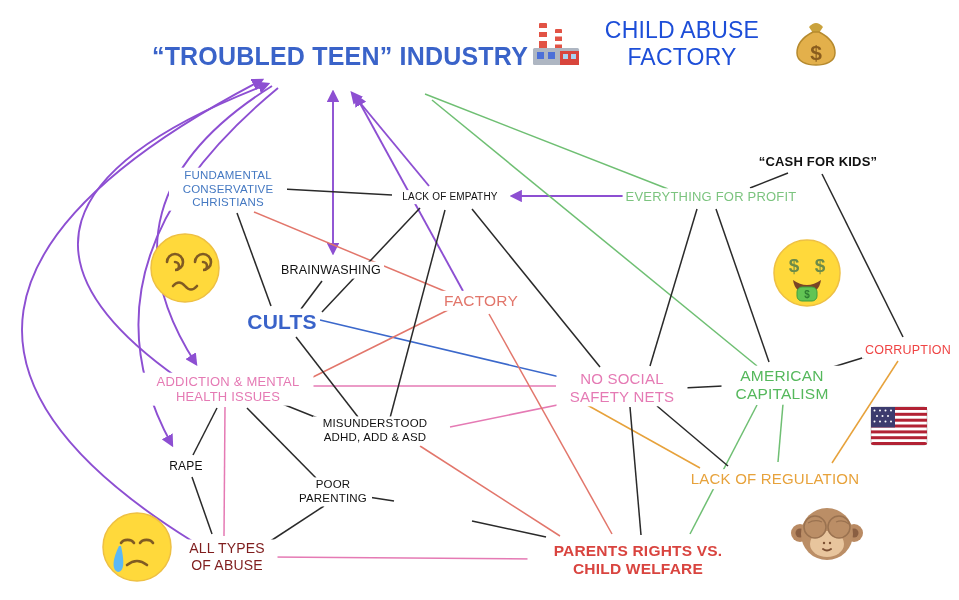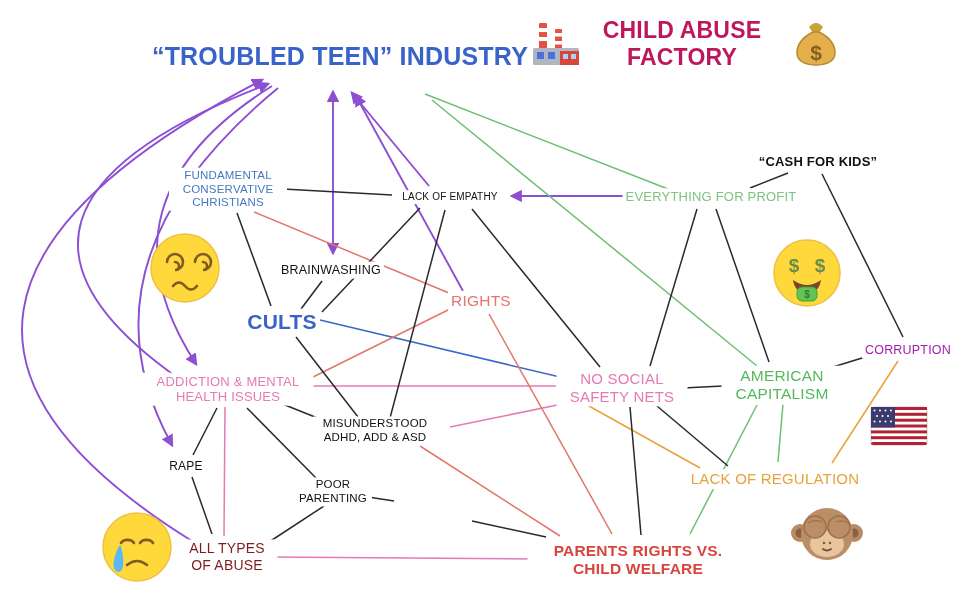--- a/index.html
+++ b/index.html
@@ -5,29 +5,29 @@
   html,body{margin:0;padding:0;background:#ffffff;}
   body{font-family:"Liberation Sans", sans-serif;}
   #canvas{position:relative;width:959px;height:600px;background:#ffffff;overflow:hidden;}
   #edge-layer{position:absolute;left:0;top:0;width:959px;height:600px;}
   .node{position:absolute;transform:translate(-50%,-50%);text-align:center;background:#ffffff;
         line-height:1.18;letter-spacing:.2px;white-space:nowrap;padding:1px 3px;z-index:3;}
   .wrap{white-space:normal;}
   .icon{position:absolute;transform:translate(-50%,-50%);z-index:2;}
 
   .n-title{left:340px;top:57px;font-size:25px;font-weight:700;color:#3a63c9;}
-  .n-caf{left:682px;top:44px;font-size:23px;font-weight:700;color:#be185d;width:185px;background:transparent;}
+  .n-caf{left:682px;top:44px;font-size:23px;font-weight:400;color:#1d4ed8;width:185px;background:transparent;}
   .n-cfk{left:818px;top:162px;font-size:13px;color:#111;font-weight:bold;}
   .n-fcc{left:228px;top:189px;font-size:11.5px;font-weight:500;color:#4579c2;width:112px;}
   .n-loe{left:450px;top:197px;font-size:10px;color:#111;}
   .n-efp{left:711px;top:197px;font-size:13px;color:#7cc47f;}
   .n-brainwashing{left:331px;top:270px;font-size:12.5px;color:#111;}
   .n-control{left:481px;top:301px;font-size:15.5px;color:#e2766b;}
   .n-cults{left:282px;top:322px;font-size:21px;font-weight:700;color:#3a63c9;}
-  .n-corruption{left:908px;top:350px;font-size:12.5px;color:#a21caf;}
+  .n-corruption{left:908px;top:350px;font-size:12.5px;color:#ef4444;}
   .n-addiction{left:228px;top:389px;font-size:13px;color:#e57ab4;width:165px;}
   .n-nssn{left:622px;top:388px;font-size:15px;color:#e57ab4;width:125px;}
   .n-ac{left:782px;top:385px;font-size:15.5px;color:#55b85c;width:115px;}
   .n-misunderstood{left:375px;top:431px;font-size:11.5px;color:#111;width:118px;}
   .n-rape{left:186px;top:466px;font-size:12px;color:#111;}
   .n-lor{left:775px;top:479px;font-size:15px;color:#e7a23b;}
   .n-poor{left:333px;top:492px;font-size:11.5px;color:#111;width:72px;}
   .n-ga{left:440px;top:507px;font-size:11.5px;color:#111;width:100px;}
   .n-ata{left:227px;top:557px;font-size:14px;color:#7f1d1d;width:95px;}
   .n-pr{left:638px;top:560px;font-size:15.5px;font-weight:700;color:#d9443f;width:215px;}
@@ -197,21 +197,21 @@
     </svg>
   </div>
 
   <div class="node n-title">“TROUBLED TEEN” INDUSTRY</div>
   <div class="node n-caf wrap">CHILD ABUSE FACTORY</div>
   <div class="node n-cfk">“CASH FOR KIDS”</div>
   <div class="node n-fcc wrap">FUNDAMENTAL CONSERVATIVE CHRISTIANS</div>
   <div class="node n-loe">LACK OF EMPATHY</div>
   <div class="node n-efp">EVERYTHING FOR PROFIT</div>
   <div class="node n-brainwashing">BRAINWASHING</div>
-  <div class="node n-control">RIGHTS</div>
+  <div class="node n-control">FACTORY</div>
   <div class="node n-cults">CULTS</div>
   <div class="node n-corruption">CORRUPTION</div>
   <div class="node n-addiction wrap">ADDICTION &amp; MENTAL HEALTH ISSUES</div>
   <div class="node n-nssn wrap">NO SOCIAL SAFETY NETS</div>
   <div class="node n-ac wrap">AMERICAN CAPITALISM</div>
   <div class="node n-misunderstood wrap">MISUNDERSTOOD ADHD, ADD &amp; ASD</div>
   <div class="node n-rape">RAPE</div>
   <div class="node n-lor">LACK OF REGULATION</div>
   <div class="node n-poor wrap">POOR PARENTING</div>
   <div class="node n-ata wrap">ALL TYPES OF ABUSE</div>

